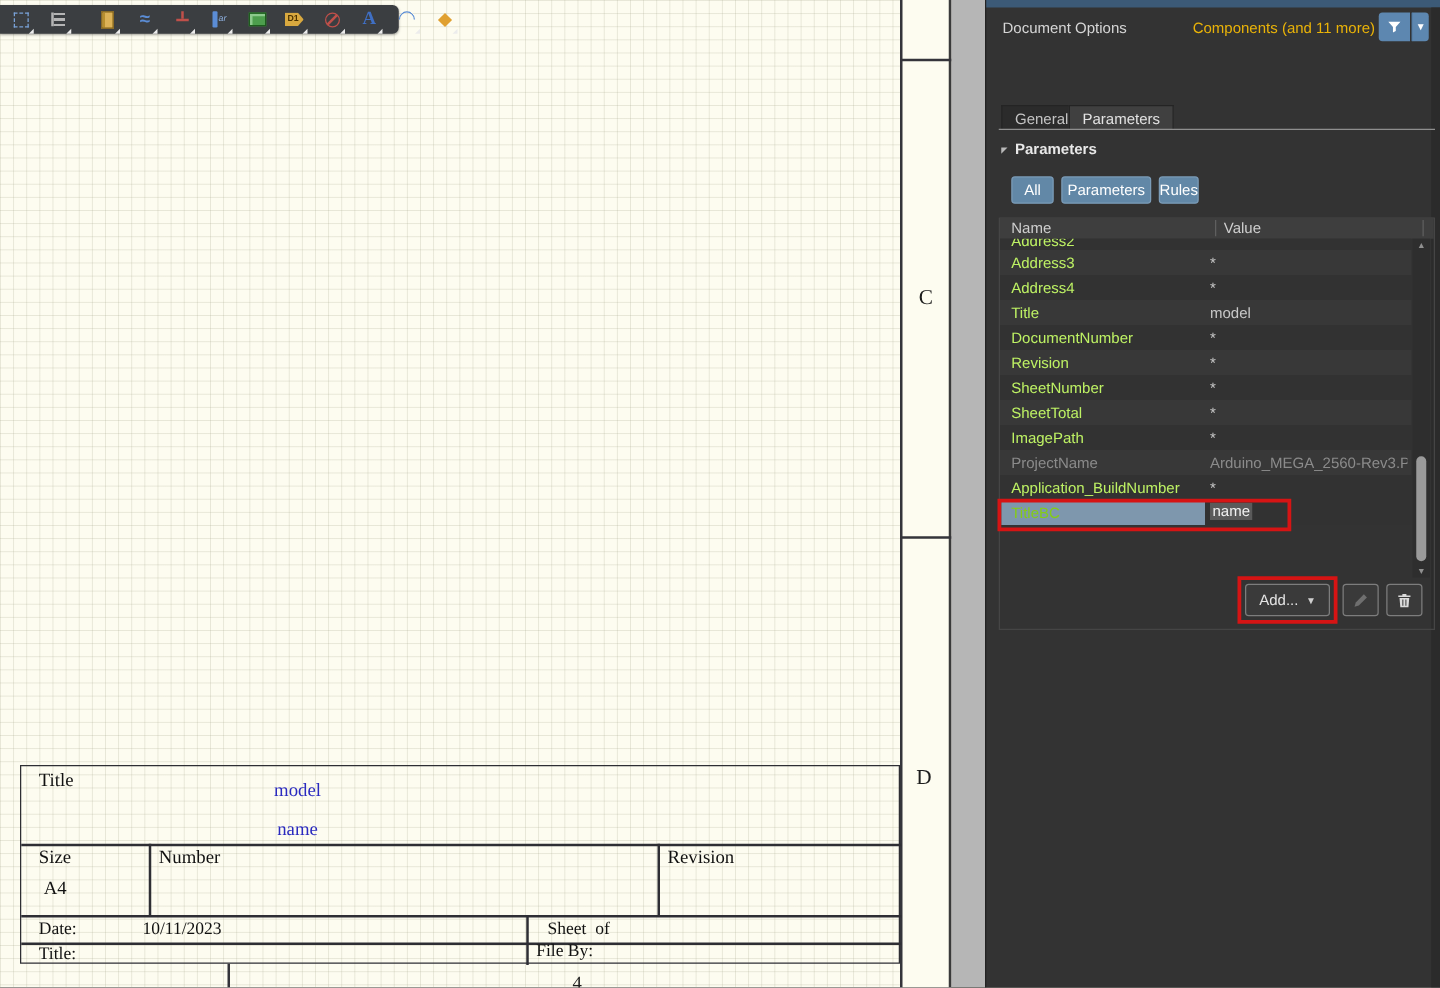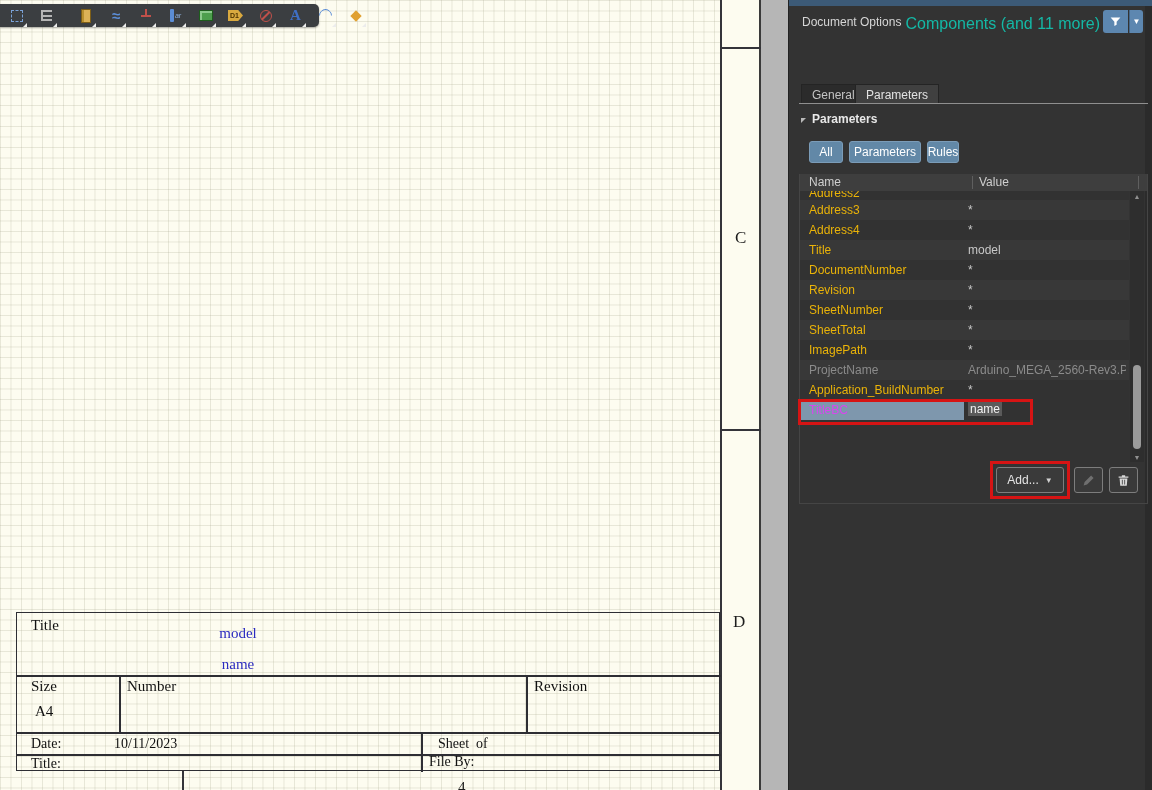--- a/index.html
+++ b/index.html
@@ -60,21 +60,21 @@
   .i-text-string .glyph { color:#3f6fc4; font-family:"Liberation Serif", serif; font-weight:bold; font-size:15px; }
   .i-arc .shape { width:13px; height:13px; border:1.5px solid transparent; border-top-color:#5b8dd6;
       border-left-color:#5b8dd6; border-radius:50%; transform:rotate(45deg); }
   .i-junction .shape { width:8px; height:8px; background:#e0a030; transform:rotate(45deg); }
 
   
   .panel { position:absolute; left:788px; top:0; width:364px; height:790px; background:#333; border-left:1px solid #232323; }
   .panel-topstrip { position:absolute; left:0; top:0; width:364px; height:6px; background:#3c5a77; }
   .panel-rightgutter { position:absolute; right:0; top:6px; width:7px; height:784px; background:#2b2b2b; }
   .p-title { position:absolute; left:13px; top:15px; font-size:12px; color:#d6d6d6; }
-  .p-scope { position:absolute; right:52px; top:15px; font-size:16px; color:#14b8a6; }
+  .p-scope { position:absolute; right:52px; top:15px; font-size:12px; color:#eab308; }
   .filter-btn { position:absolute; right:24px; top:10px; width:25px; height:23px; background:#5d87b0;
       border-radius:3px 0 0 3px; display:flex; align-items:center; justify-content:center; cursor:pointer; }
   .filter-dd { position:absolute; right:9px; top:10px; width:14px; height:23px; background:#5d87b0;
       border-left:1px solid #44678a; border-radius:0 3px 3px 0; display:flex; align-items:center; justify-content:center;
       color:#fff; font-size:8px; cursor:pointer; }
   .searchbox { position:absolute; left:12px; top:44px; width:345px; height:24px; background:#1d1d1d;
       border-radius:3px; display:flex; align-items:center; padding:0 8px; gap:7px; }
   .mag { position:relative; width:11px; height:11px; flex:none; }
   .mag::before { content:""; position:absolute; left:0; top:0; width:7px; height:7px; border:1.5px solid #9a9a9a; border-radius:50%; }
   .mag::after { content:""; position:absolute; left:8px; top:8px; width:4px; height:1.5px; background:#9a9a9a; transform:rotate(45deg); }
@@ -99,26 +99,26 @@
   .tbl-hdr .h-name { position:absolute; left:9px; top:1px; }
   .tbl-hdr .h-value { position:absolute; left:179px; top:1px; }
   .tbl-hdr .h-div { position:absolute; left:172px; top:2px; width:1px; height:13px; background:#5f5f5f; }
   .tbl-hdr .h-div2 { position:absolute; left:338px; top:2px; width:1px; height:13px; background:#5f5f5f; }
 
   .rows-wrap { position:absolute; left:11px; top:191px; width:329px; }
   .prow { position:relative; width:100%; height:20px; font-size:12px; overflow:hidden; background:#323232; cursor:default; }
   .prow.alt { background:#383838; }
   .prow.clip { height:9px; }
   .prow.clip .p-name { margin-top:-8px; }
-  .p-name { position:absolute; left:9px; top:3px; color:#eab308; white-space:nowrap; }
+  .p-name { position:absolute; left:9px; top:3px; color:#bef264; white-space:nowrap; }
   .p-value { position:absolute; left:168px; top:3px; color:#c8c8c8; white-space:nowrap; max-width:158px; overflow:hidden; }
   .prow.dis .p-name, .prow.dis .p-value { color:#8b8b8b; }
   .prow.sel { background:#323232; }
   .prow.sel .namecell { position:absolute; left:1px; top:0; width:163px; height:20px; background:#7e97ad; }
-  .prow.sel .p-name { color:#d946ef;text-align:center; }
+  .prow.sel .p-name { color:#84cc16;text-align:center; }
   .prow.sel .p-value { top:2px; }
   .editsel { background:#5a5a5a; color:#f2f2f2; padding:0 2px; }
 
   .rule-row { position:absolute; left:11px; top:432px; width:329px; height:20px; font-size:12px; background:#333; }
   .rule-name { position:absolute; left:9px; top:3px; color:#7fa3cc; }
   .rule-value { position:absolute; left:168px; top:3px; color:#dedede; }
 
   .scrollbar { position:absolute; left:341px; top:191px; width:14px; height:271px; background:#2e2e2e; }
   .sb-up, .sb-down { position:absolute; left:0; width:14px; height:10px; color:#909090; font-size:7px;
       display:flex; align-items:center; justify-content:center; cursor:pointer; }

